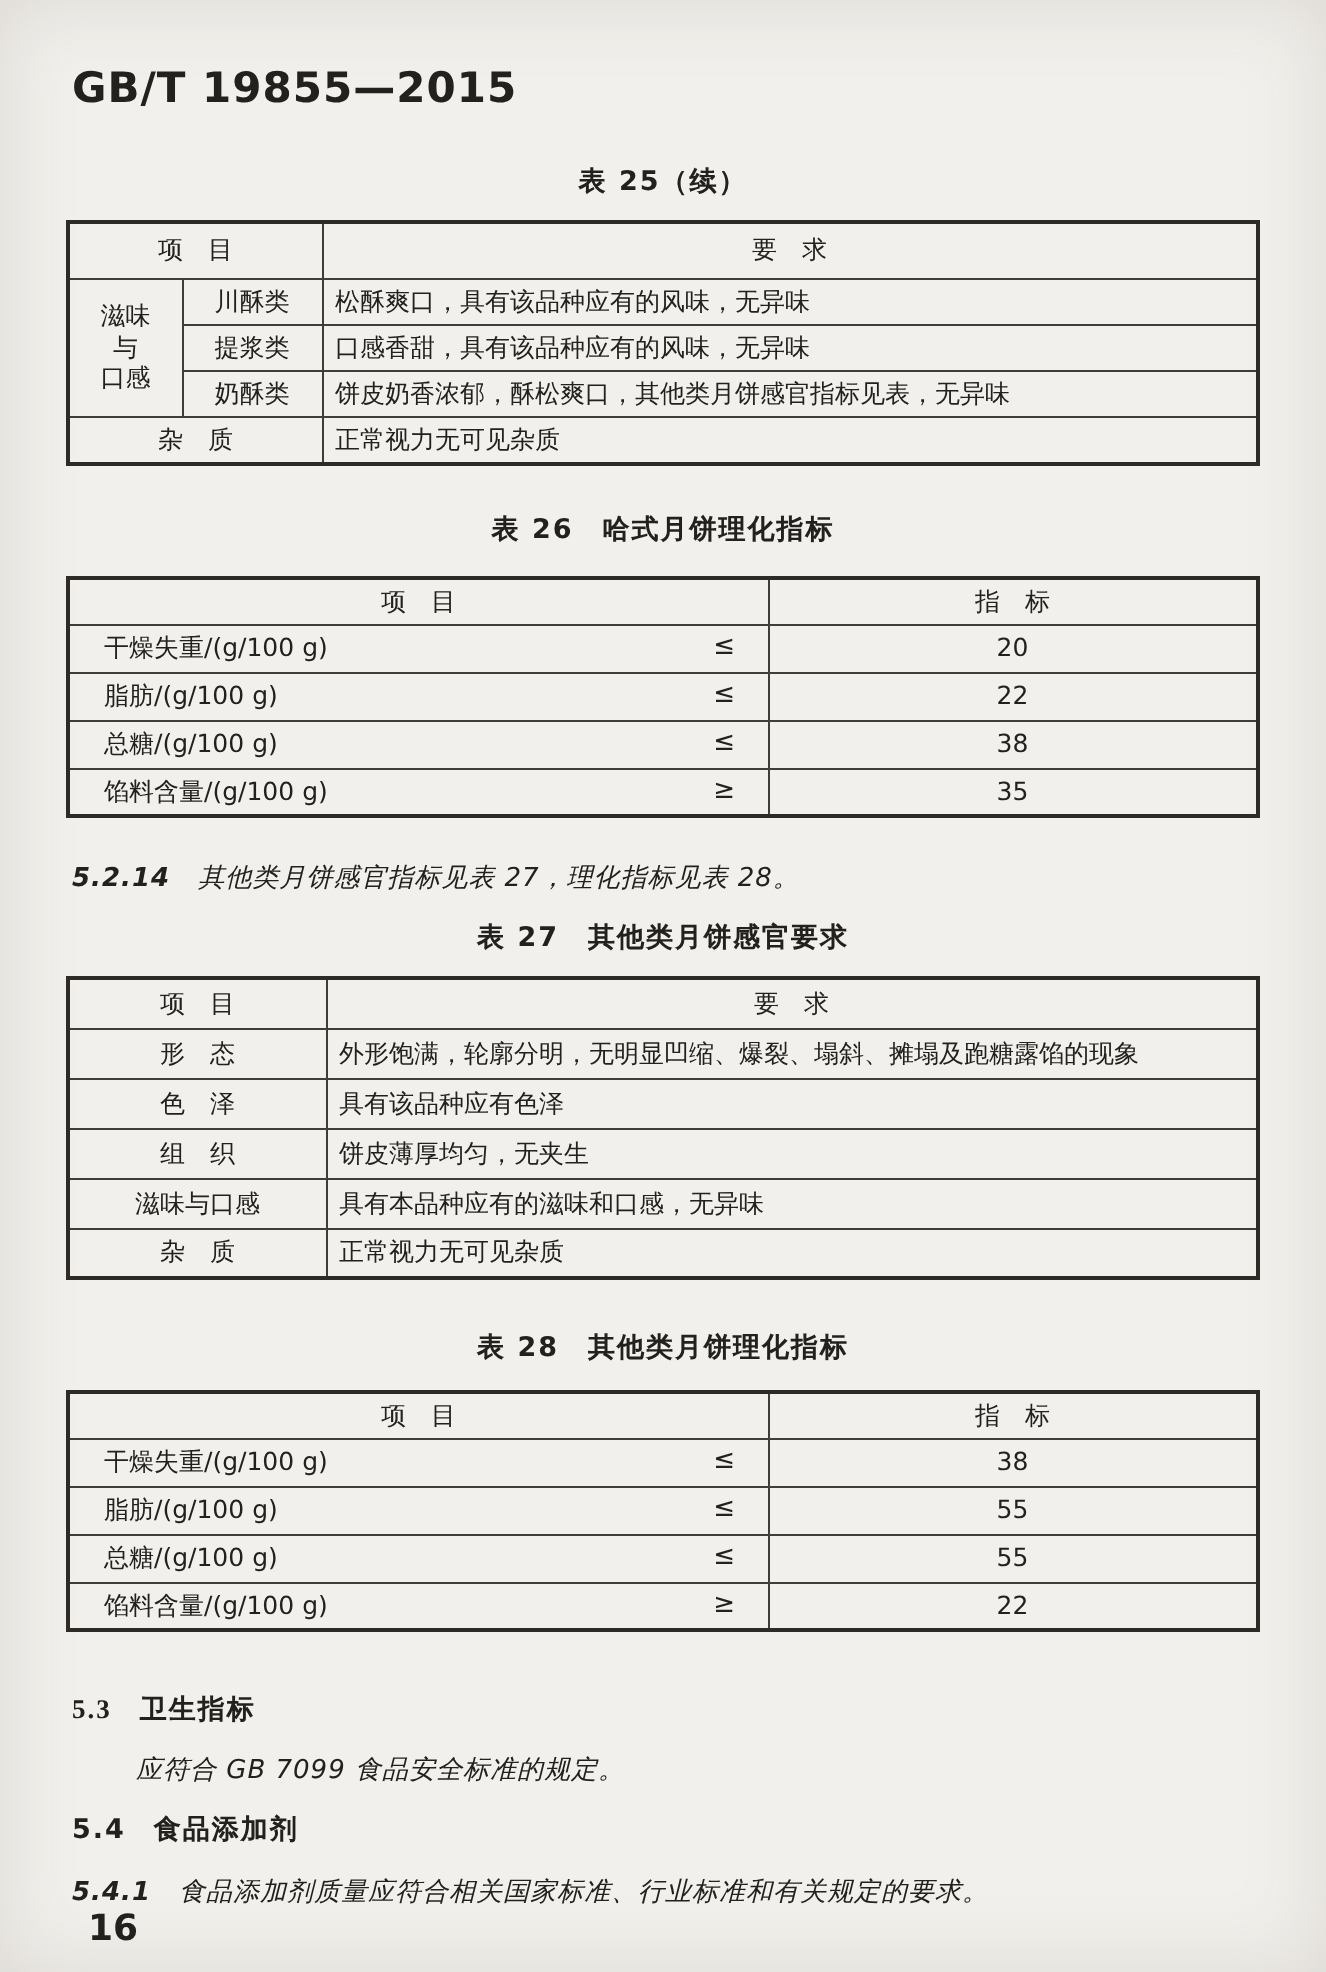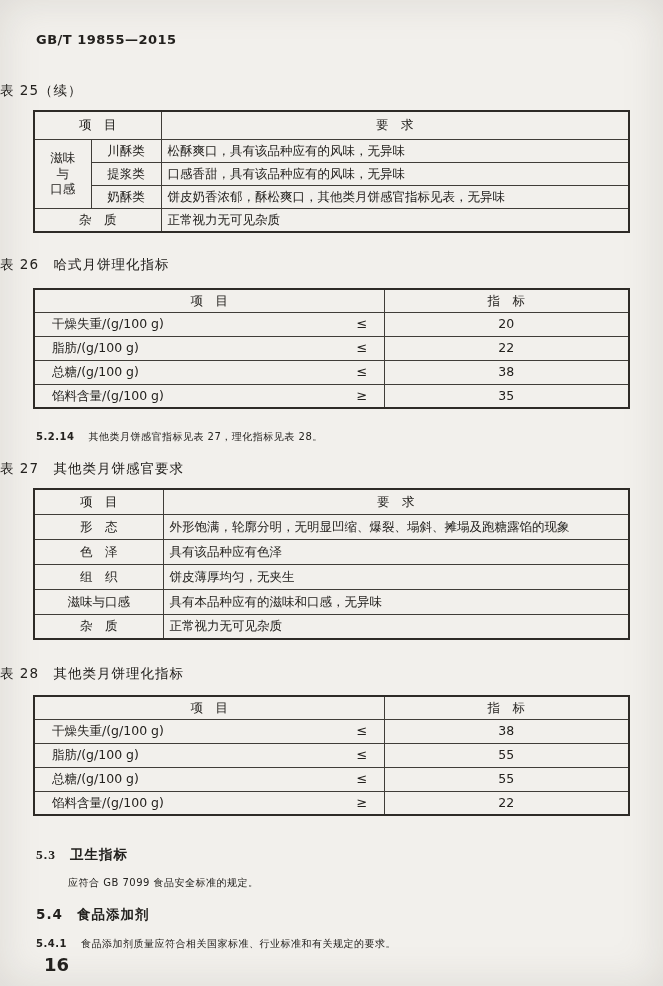--- a/index.html
+++ b/index.html
@@ -6,44 +6,44 @@
   html,body { background:#d9d7d3; }
   body { font-family:"DejaVu Sans", sans-serif; color:#23211e; }
   .page {
     position:relative; width:663px; height:986px; margin:0 auto;
     background:#f2f0ec;
     box-shadow: inset 0 0 40px rgba(120,115,105,0.18);
     overflow:hidden;
   }
   .doc-code {
     position:absolute; left:36px; top:32px;
-    font-size:13px; font-weight:bold; letter-spacing:0.5px;
+    font-size:21px; font-weight:bold; letter-spacing:0.5px;
   }
   .tbl-title {
-    position:absolute; left:0; width:100%; 
-    font-size:13.5px; font-weight:normal; letter-spacing:1px;
+    position:absolute; left:0; width:100%; text-align:center;
+    font-size:13.5px; font-weight:bold; letter-spacing:1px;
   }
   table.tbl {
     position:absolute; left:33px; width:597px;
     border-collapse:collapse; table-layout:fixed;
     background:transparent;
   }
   table.tbl, table.tbl th, table.tbl td { border:1px solid #403d38; }
   table.tbl { border:2px solid #2e2b27; }
   table.tbl th, table.tbl td {
     font-size:12.5px; font-weight:normal; line-height:1.25;
     padding:2px 6px; vertical-align:middle;
   }
   th.c, td.c { text-align:center; }
   td.req { text-align:left; padding-left:11px; }
   td.group { text-align:center; white-space:pre-line; line-height:1.55; }
   td.labelcell { padding:0; }
   .labelwrap { display:flex; justify-content:space-between; align-items:center; padding:0 10px 0 11px; }
   .rel { font-size:13px; }
-  .para { position:absolute; font-size:10px; letter-spacing:0.5px; white-space:nowrap; }
+  .para { position:absolute; font-size:13px; letter-spacing:0.5px; white-space:nowrap;font-style:italic; }
   .para b { font-weight:bold; margin-right:14px; letter-spacing:0.5px; }
   .heading { position:absolute; font-size:13.5px; font-weight:bold; letter-spacing:1px; white-space:nowrap; }
   .heading b { margin-right:14px; }
   .page-num { position:absolute; left:44px; top:954px; font-size:18px; font-weight:bold; }
 </style>
 </head>
 <body>
 
 <div class="page">
 

